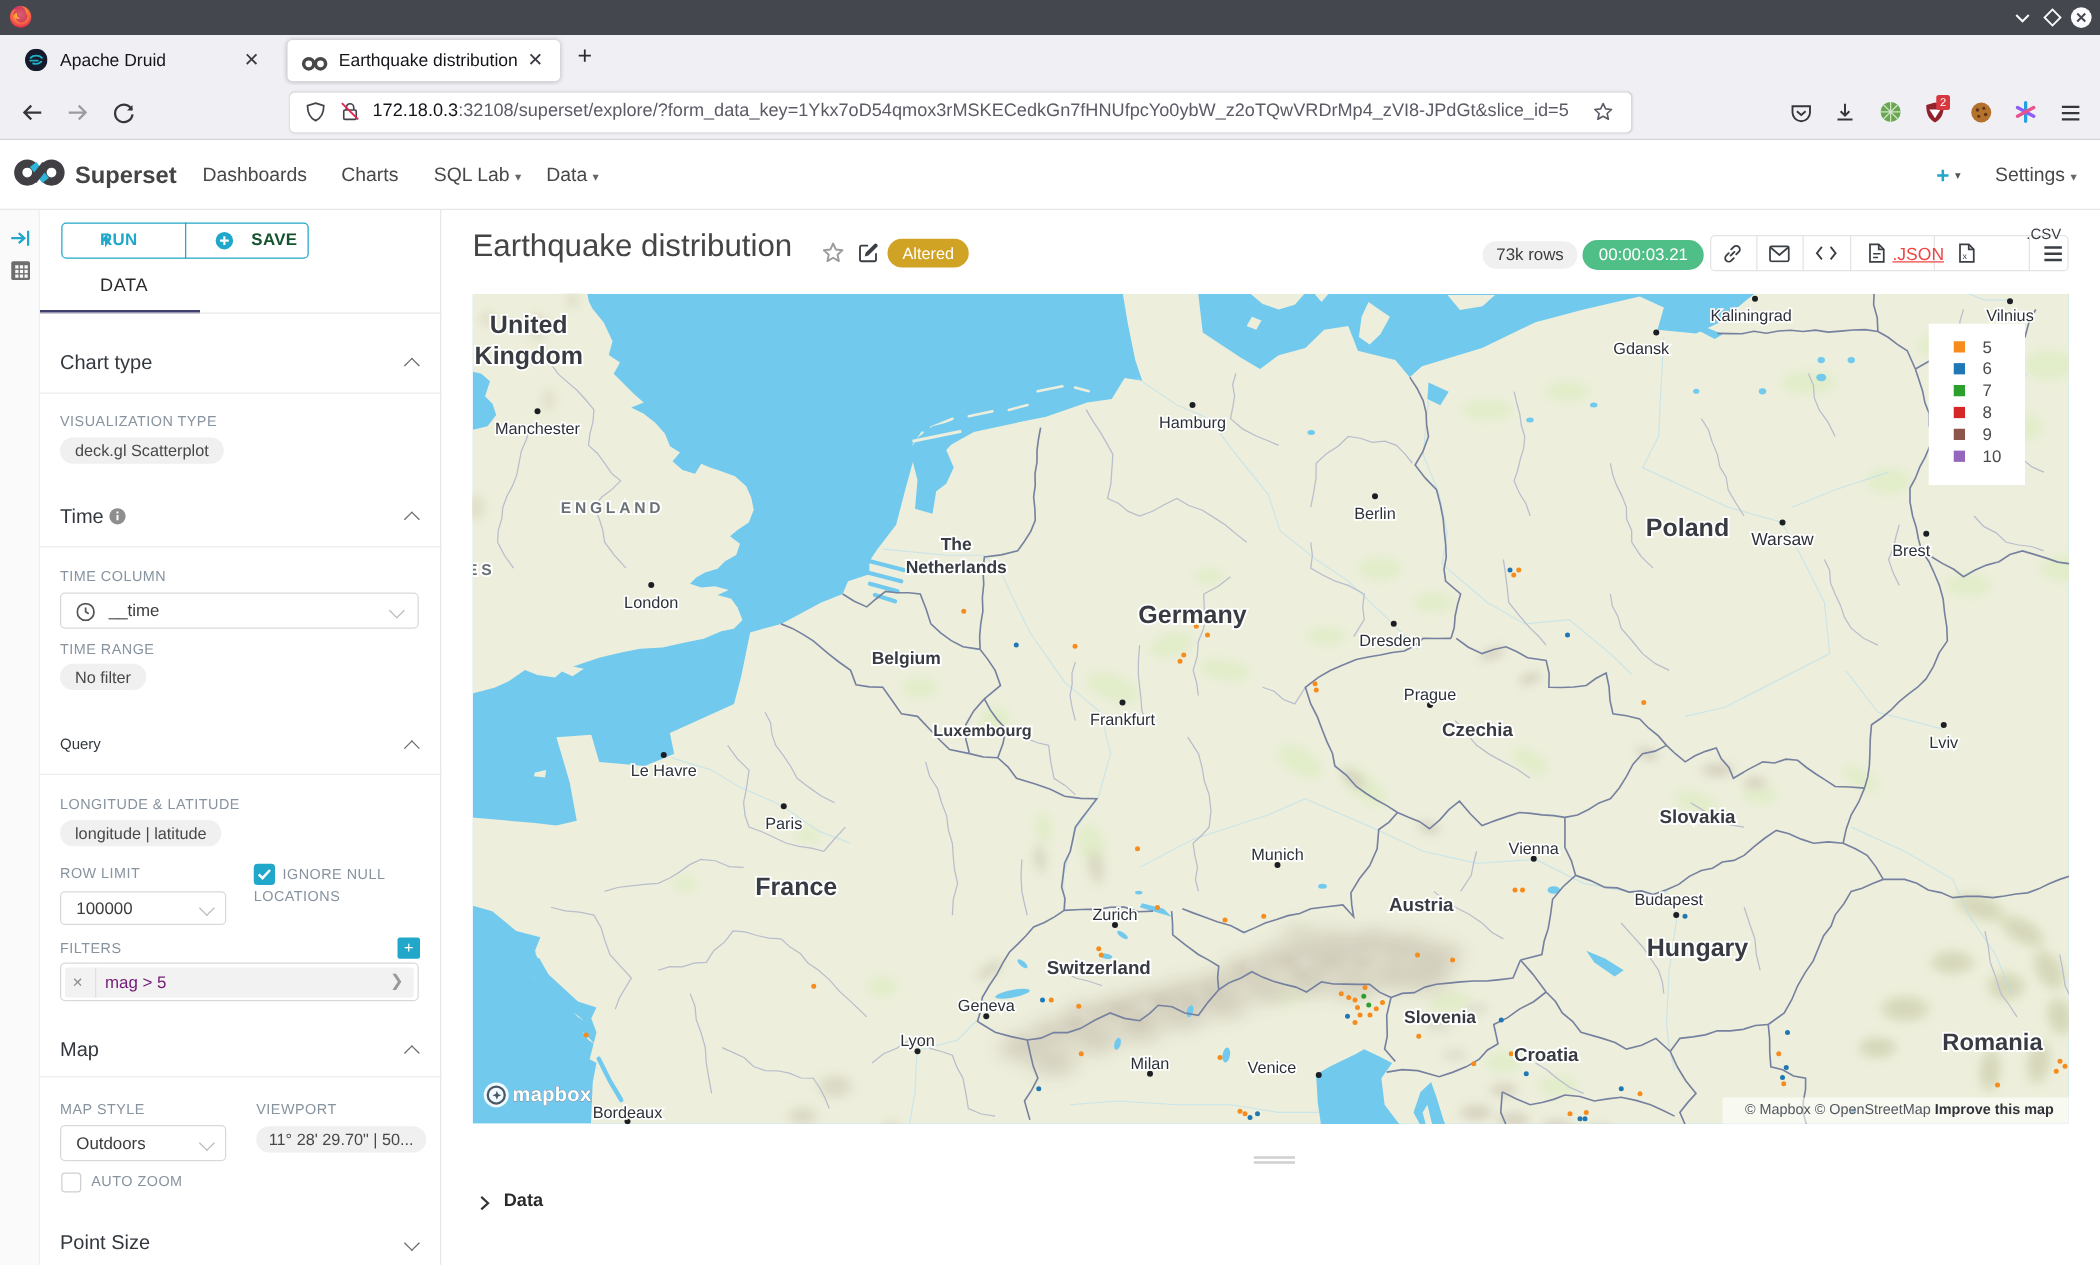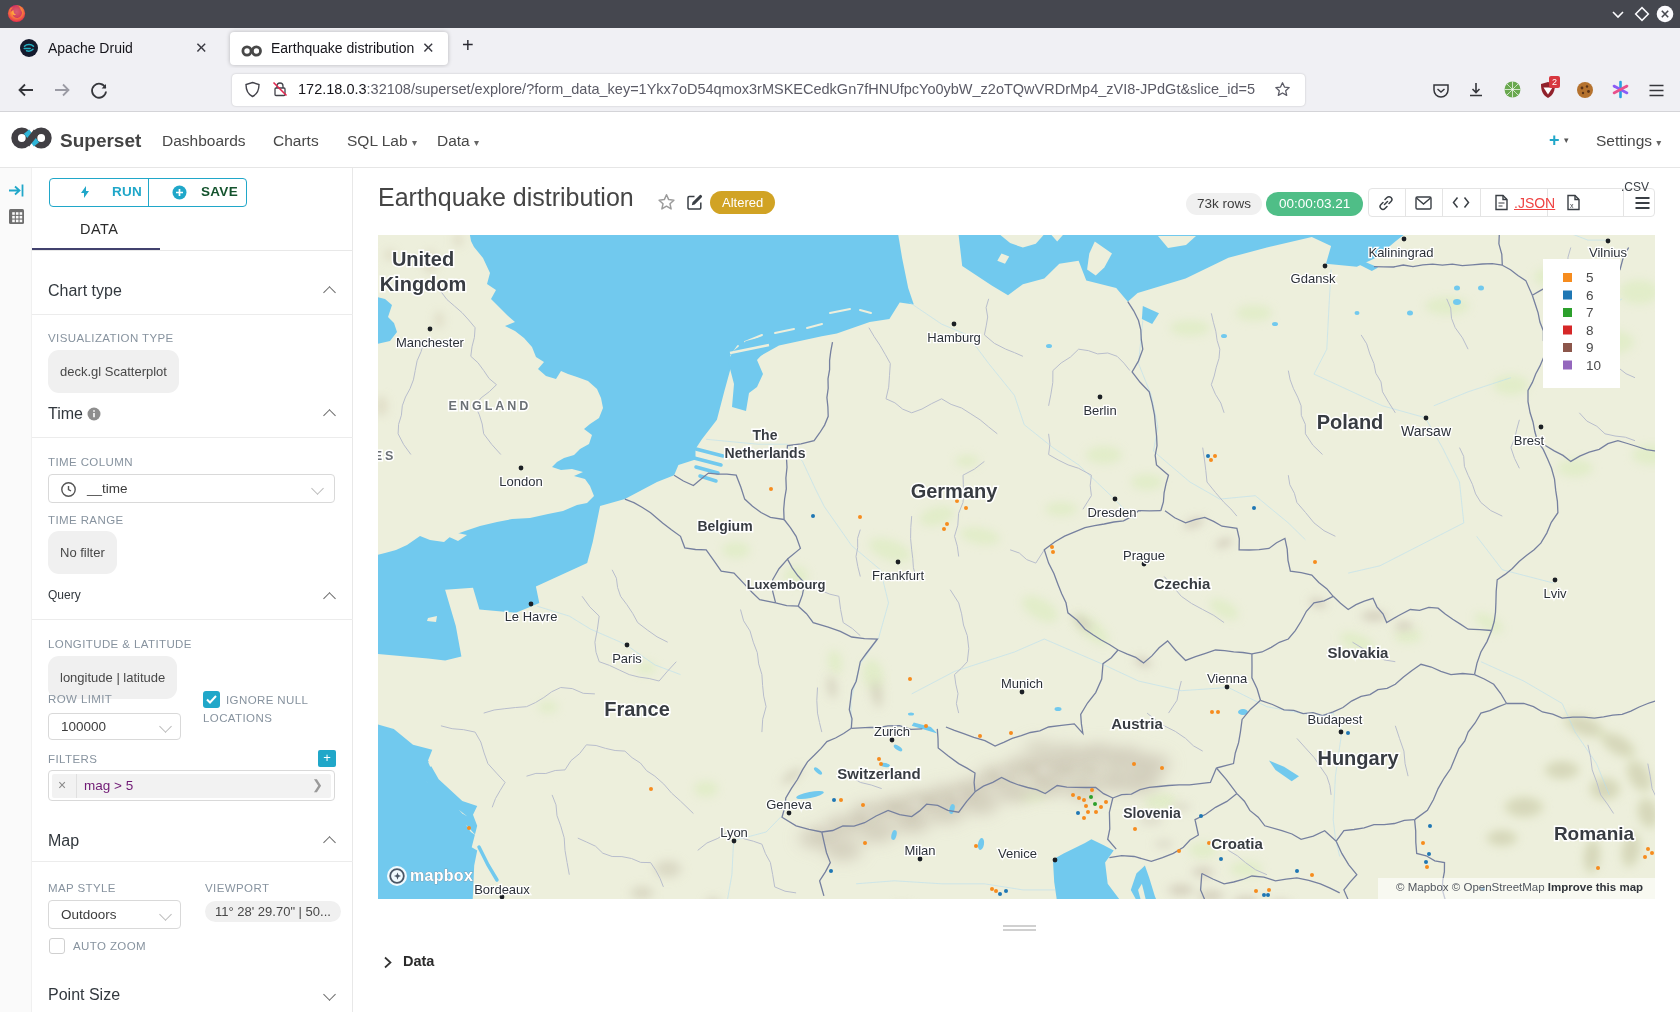--- a/index.html
+++ b/index.html
@@ -11,21 +11,21 @@
 .tab { position:absolute; top:4px; height:33px; border-radius:4px; font-size:14px; color:#15141a; }
 .tab.active { background:#fff; box-shadow:0 0 4px rgba(0,0,0,0.25); }
 .toolbar { position:absolute; left:0; top:68px; width:1680px; height:44px; background:#f0f0f4; border-bottom:1px solid #d4d4d8; }
 .urlbar { position:absolute; left:232px; top:6px; width:1073px; height:32px; background:#fff; border-radius:4px; box-shadow:0 0 2px rgba(0,0,0,0.22);text-align:right; }
 .navbar { position:absolute; left:0; top:113px; width:1680px; height:55px; background:#fff; border-bottom:1px solid #e6e6e6; }
 .navitem { position:absolute; top:0; height:55px; line-height:55px; font-size:15.5px; color:#484848; }
 .content { position:absolute; left:0; top:168px; width:1680px; height:844px; background:#fff; }
 .iconstrip { position:absolute; left:0; top:0; width:32px; height:844px; background:#fafafa; border-right:1px solid #f0f0f0; }
 .sidebar { position:absolute; left:32px; top:0; width:321px; height:844px; background:#fff; border-right:1px solid #e8e8e8; }
 .lbl { font-size:11.5px; color:#87939f; letter-spacing:0.4px; }
-.pill { display:inline-block; background:#f0f0f0; border-radius:11px; font-size:13px; color:#484848; padding:14px 12px; }
+.pill { display:inline-block; background:#f0f0f0; border-radius:11px; font-size:13px; color:#484848; padding:3px 12px; }
 .chev { position:absolute; right:18px; width:9px; height:9px; border-left:1.6px solid #6a6a6a; border-top:1.6px solid #6a6a6a; }
 .chev.up { transform:rotate(45deg); }
 .chev.down { transform:rotate(225deg); }
 .selbox { position:absolute; left:16px; width:287px; height:29px; border:1px solid #d9d9d9; border-radius:4px; background:#fff; font-size:13.5px; color:#3c3c3c; }
 .main { position:absolute; left:354px; top:0; width:1326px; height:844px; background:#fff; }
 svg.icon { display:inline-block; vertical-align:middle; }
 </style>
 </head>
 <body>
 
@@ -176,21 +176,21 @@
         </g>
       </svg>
   </div>
   <div class="sidebar">
 
     <div style="position:absolute;left:17px;top:10px;width:198px;height:29px;border:1px solid #20a7c9;border-radius:4px;"></div>
     <div style="position:absolute;left:116px;top:10px;width:1px;height:29px;background:#20a7c9;"></div>
     <svg class="icon" style="position:absolute;left:46px;top:17px" width="14" height="14" viewBox="0 0 14 14">
         <path d="M8 1 L3 8 h3 L6 13 L11 6 H8 z" fill="#20a7c9"></path>
       </svg>
-    <span style="position:absolute;left:80px;top:16px;font-size:13.5px;font-weight:700;color:#20a7c9;letter-spacing:0.3px;">RUN</span>
+    <span style="position:absolute;left:48px;top:16px;font-size:13.5px;font-weight:700;color:#20a7c9;letter-spacing:0.3px;">RUN</span>
     <svg class="icon" style="position:absolute;left:140px;top:17px" width="15" height="15" viewBox="0 0 15 15">
         <circle cx="7.5" cy="7.5" r="7" fill="#20a7c9"></circle>
         <path d="M7.5 4 v7 M4 7.5 h7" stroke="#fff" stroke-width="1.7"></path>
       </svg>
     <span style="position:absolute;left:169px;top:16px;font-size:13.5px;font-weight:700;color:#14532d;letter-spacing:0.3px;">SAVE</span>
 
     <span style="position:absolute;left:48px;top:53px;font-size:14.5px;color:#2a2a2a;letter-spacing:0.5px;">DATA</span>
     <div style="position:absolute;left:0;top:80px;width:128px;height:2.5px;background:#41416e;"></div>
     <div style="position:absolute;left:0;top:82px;width:321px;height:1px;background:#e8e8e8;"></div>
 

